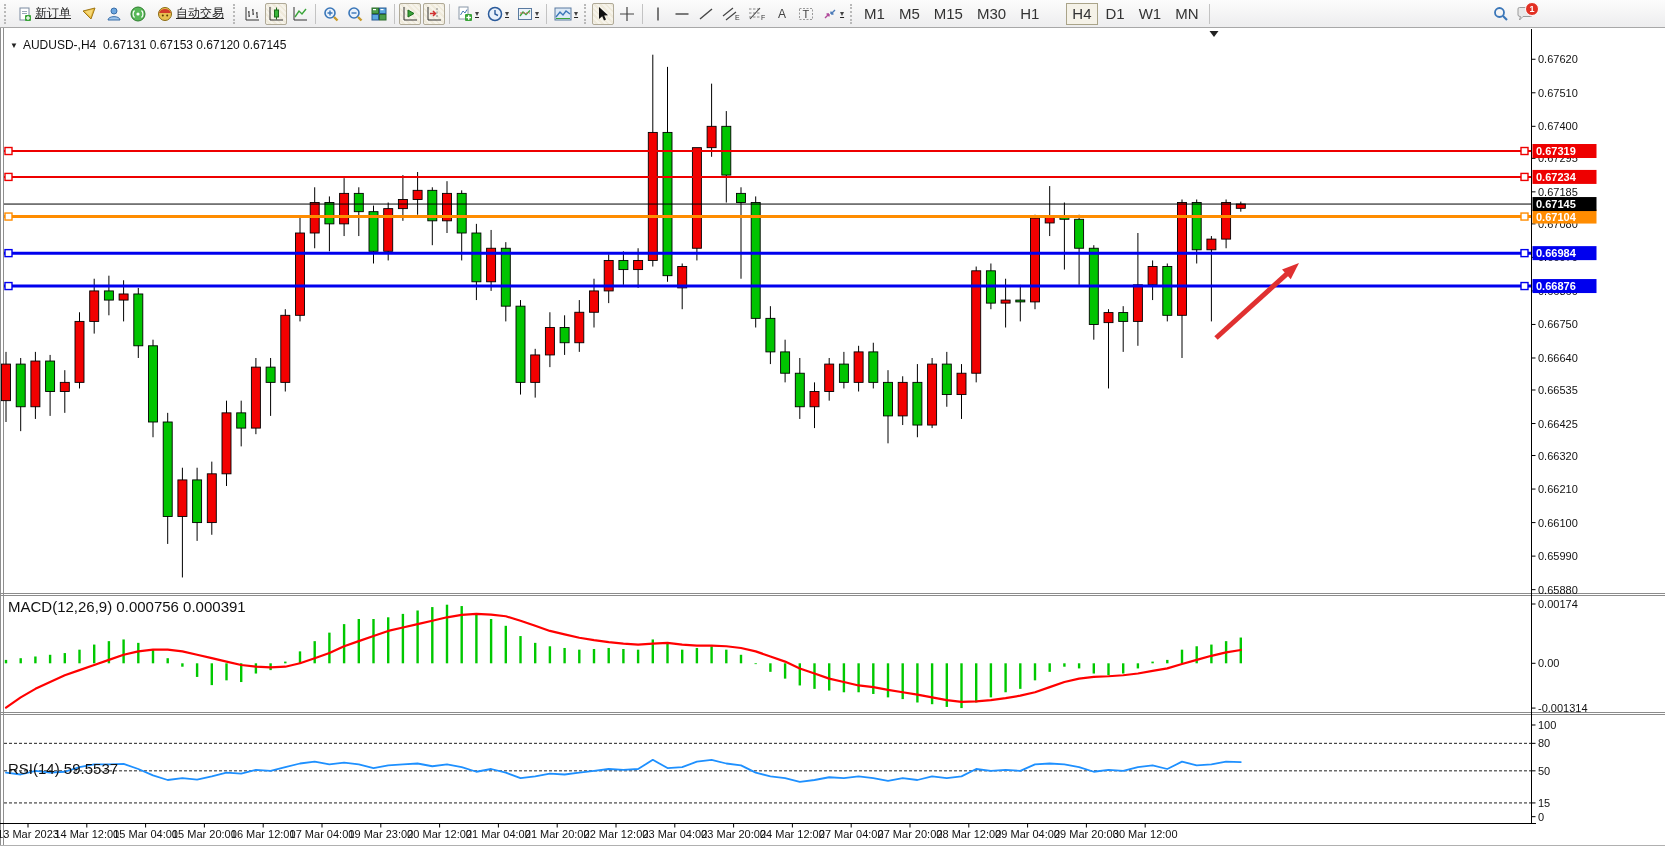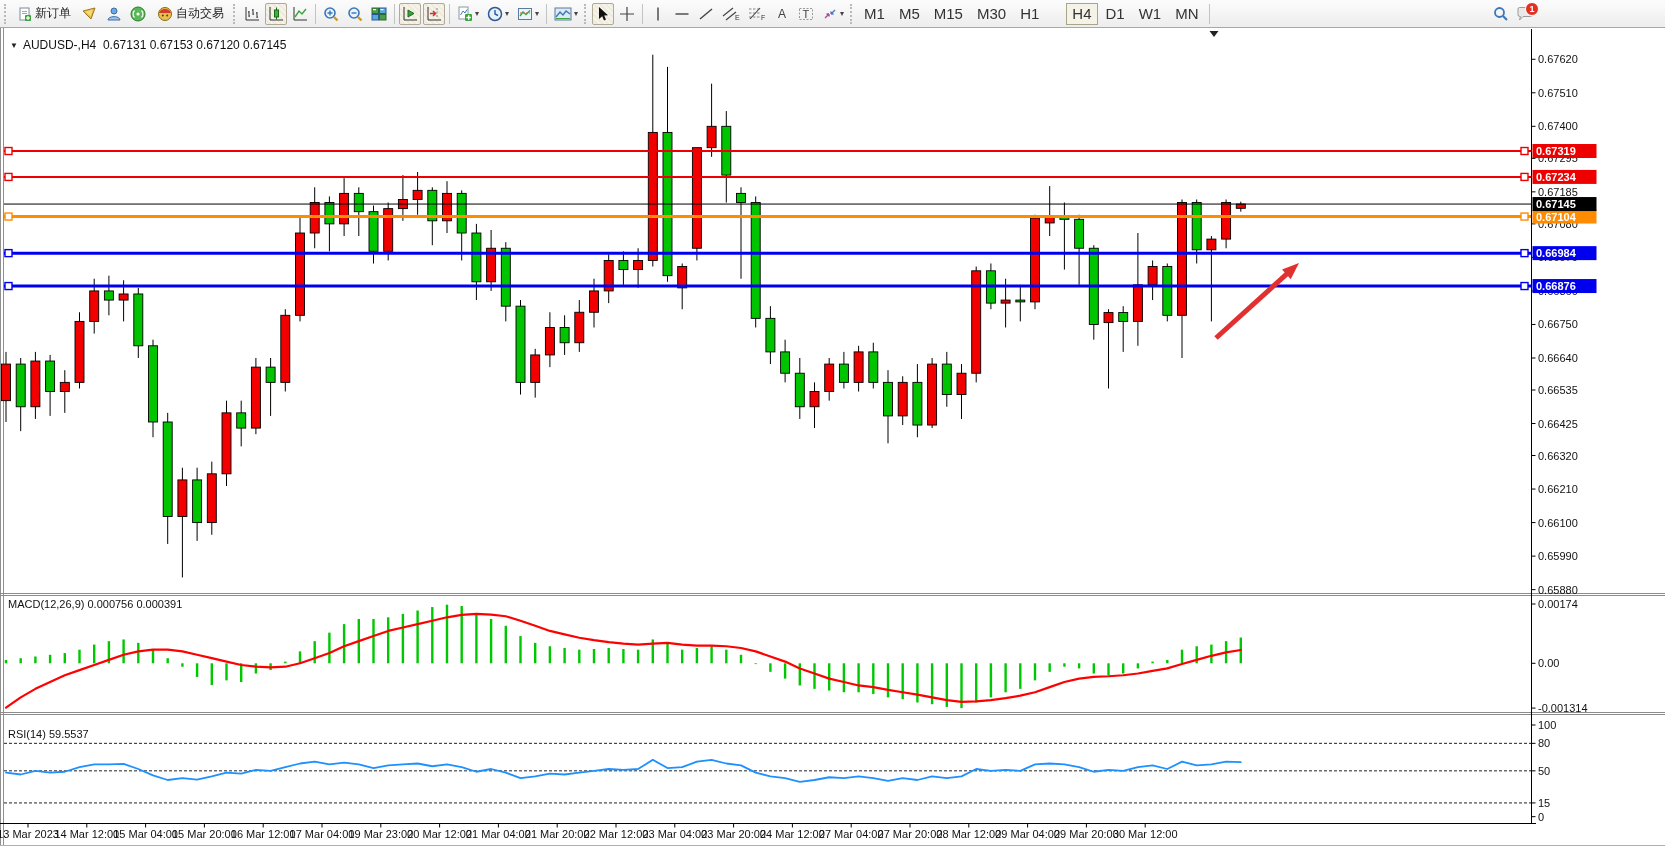--- a/index.html
+++ b/index.html
@@ -4,40 +4,40 @@
 <style>
   html,body{margin:0;padding:0;}
   body{width:1665px;height:847px;position:relative;overflow:hidden;background:#ffffff;
        font-family:"Liberation Sans",sans-serif;-webkit-font-smoothing:antialiased;}
   
   .toolbar{position:absolute;left:0;top:0;width:1665px;height:28px;z-index:5;
            background:linear-gradient(#fcfcfc,#ededee);border-bottom:1px solid #a8a8a8;
            display:flex;align-items:center;padding-left:2px;box-sizing:border-box;}
   .tbtn{height:22px;min-width:22px;display:flex;align-items:center;justify-content:center;
         border:1px solid transparent;border-radius:2px;margin:0 1px;padding:0 2px;box-sizing:border-box;
-        font-size:12px;color:#222;cursor:default;}
+        font-size:12px;color:#222;cursor:default;text-decoration:underline;}
   .tbtn.textbtn{padding:0 5px;gap:3px;}
   .tbtn.pressed{background:#f3efe4;border:1px solid #b0aa98;
         background-image:repeating-linear-gradient(45deg,#f6f3ea 0 2px,#efeadb 2px 4px);}
   .sep{width:1px;height:20px;background:#c3c3c3;margin:0 3px;}
   .handle{width:3px;height:20px;margin:0 2px;border-left:2px dotted #b9b9b9;}
   .tf{font-size:15px;color:#333;padding:0 5px;height:20px;display:flex;align-items:center;
       border:1px solid transparent;margin:0 1px;}
   .tf.pressed{background:#f5f2e8;border:1px solid #aaa489;margin-left:20px;}
   .caret{font-size:8px;color:#444;margin-left:2px;}
   .toolbar-right{position:absolute;right:128px;top:0;height:28px;display:flex;align-items:center;z-index:6;}
   .balloon-wrap{position:relative;width:24px;height:24px;display:flex;align-items:center;justify-content:center;}
   .badge{position:absolute;right:-2px;top:0px;background:#e23023;color:#fff;font-size:9px;font-weight:bold;
          border-radius:50%;width:12px;height:12px;line-height:12px;text-align:center;border:1px solid #fff;}
   
   .chart-title{position:absolute;left:10px;top:38px;z-index:4;font-size:12px;color:#111;}
   .chart-title .tri{font-size:8px;vertical-align:1px;margin-right:5px;color:#222;}
-  .ind-label{position:absolute;left:8px;z-index:4;font-size:11px;color:#111;text-align:center;}
+  .ind-label{position:absolute;left:8px;z-index:4;font-size:15px;color:#111;text-align:center;}
   #macd-label{top:598px;}
-  #rsi-label{top:728px;}
+  #rsi-label{top:760px;}
   svg.icon{display:block;}
   #cv{position:absolute;left:0;top:0;z-index:1;}
 </style>
 </head>
 <body>
 
 <div class="toolbar">
   <span class="handle"></span>
   <div class="tbtn textbtn">
     <svg class="icon" width="14" height="14" viewBox="0 0 14 14">

